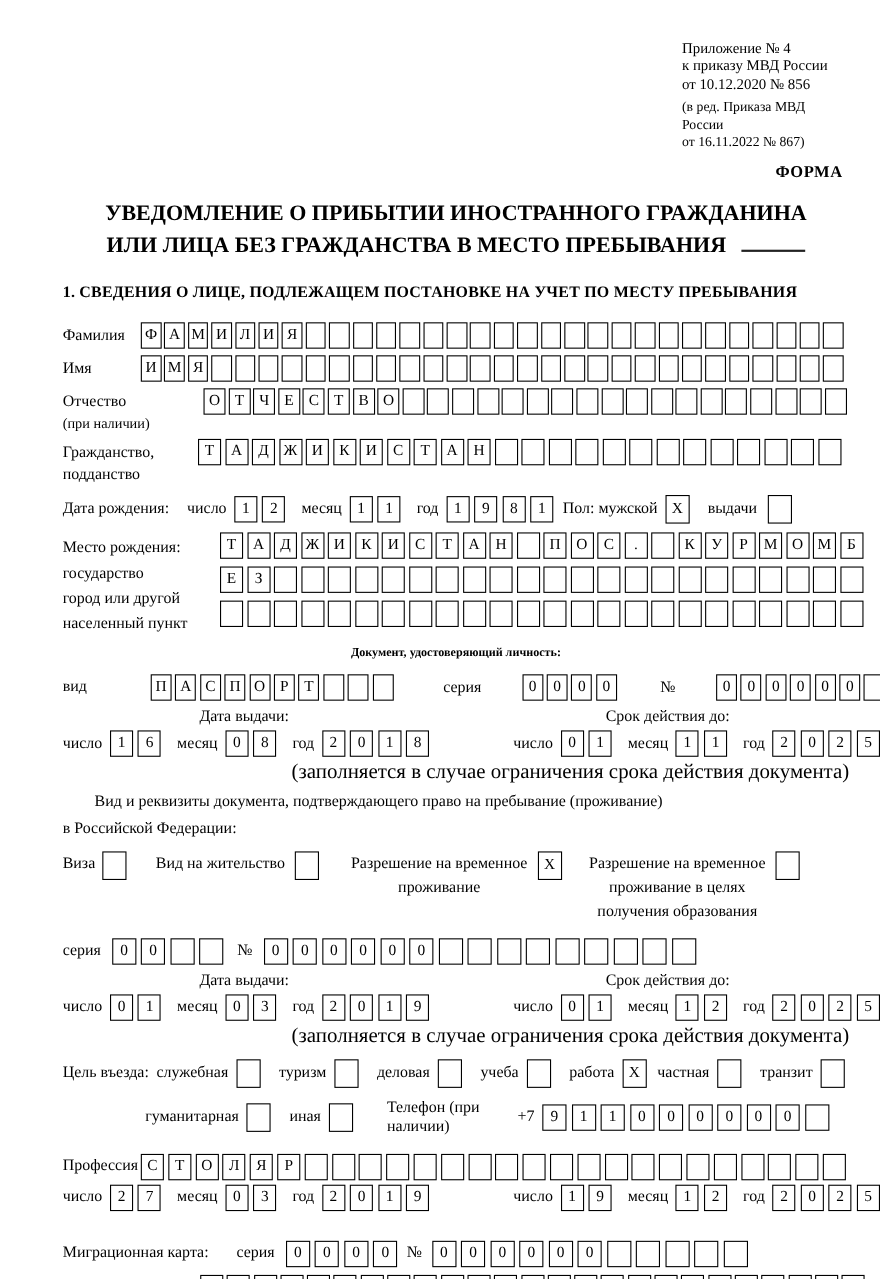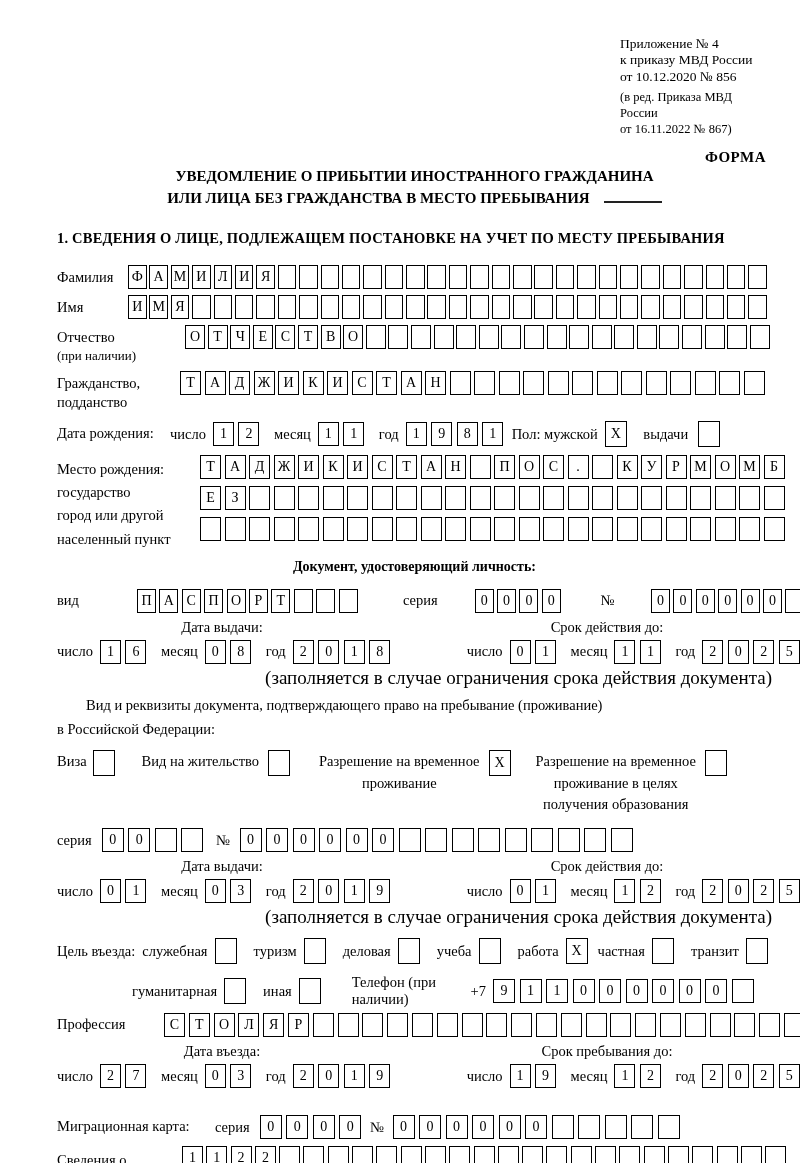--- a/index.html
+++ b/index.html
@@ -9,21 +9,21 @@
     font-family:"Liberation Serif","DejaVu Serif",serif;
     color:#000; font-size:14.5px;
   }
   .page { padding:36px 28px 0 57px; }
 
   
   .hdr-block { margin-left:563px; line-height:1.22; font-size:13.5px; }
   .hdr-block .rev { font-size:12.5px; margin-top:5px; line-height:1.25; }
   .forma { text-align:right; font-weight:bold; font-size:15px; margin:12px 6px 0 0; letter-spacing:.5px; }
 
-  .title { text-align:center; font-weight:bold; font-size:15px; line-height:1.45; }
+  .title { text-align:center; font-weight:bold; font-size:20px; line-height:1.45; margin-top:14px; }
   .blank-line { display:inline-block; width:58px; border-bottom:2px solid #222; height:14px; margin-left:14px; }
   .sec-heading { font-weight:bold; font-size:14.5px; margin-top:20px; letter-spacing:.2px; }
 
   
   .row { display:flex; align-items:flex-start; margin-top:6px; }
   .row.center-v { align-items:center; }
   .lbl { line-height:1.35; padding-top:3px; flex:none; }
   .cells { display:flex; flex:none; }
   .cell {
     width:18.5px; height:24px; flex:none;
@@ -39,21 +39,21 @@
   .cells.g5 .cell { width:22px; margin-right:4.5px; } 
   .cells.g6 .cell { width:21px; margin-right:3.8px; } 
   .cells.g7 .cell { width:21px; margin-right:3.3px; } 
   .cells.cbx .cell { width:22px; height:26px; }       
 
   .stack { display:flex; flex-direction:column; }
   .stack .cells { margin-top:7px; }
   .stack .cells:first-child { margin-top:0; }
 
   .mini-note { font-size:13px; }
-  .doc-heading { text-align:center; font-weight:bold; font-size:14px; margin-top:8px; }
+  .doc-heading { text-align:center; font-weight:bold; font-size:11px; margin-top:8px; }
 
   .two-col-head { display:flex; margin-top:6px; font-size:14.5px; }
   .two-col-head .h-left { width:330px; text-align:center; }
   .two-col-head .h-right { width:330px; text-align:center; margin-left:55px; }
   .date-pair { display:flex; align-items:center; margin-top:4px; }
   .date-grp { display:flex; align-items:center; }
   .date-grp .t { margin-right:7px; }
   .date-grp .t2 { margin:0 7px 0 10px; }
   .right-note { text-align:right; font-size:19px; margin-top:3px; }
 
@@ -596,21 +596,21 @@
         <span class="cell">0</span>
         <span class="cell">0</span>
         <span class="cell">0</span>
         <span class="cell">0</span>
         <span class="cell">0</span>
         <span class="cell">0</span>
         <span class="cell"></span>
       </span>
   </div>
 
-  <div class="row center-v" style="margin-top:5px;gap:36px;">
+  <div class="row center-v" style="margin-top:16px;">
     <div class="lbl" style="width:71px;padding-top:0;">Профессия</div>
     <div class="cells g6">
         <span class="cell">С</span>
         <span class="cell">Т</span>
         <span class="cell">О</span>
         <span class="cell">Л</span>
         <span class="cell">Я</span>
         <span class="cell">Р</span>
         <span class="cell"></span>
         <span class="cell"></span>
@@ -628,24 +628,20 @@
         <span class="cell"></span>
         <span class="cell"></span>
         <span class="cell"></span>
         <span class="cell"></span>
         <span class="cell"></span>
         <span class="cell"></span>
         <span class="cell"></span>
       </div>
   </div>
 
-  <div class="two-col-head">
-    <div class="h-left">Дата въезда:</div>
-    <div class="h-right">Срок пребывания до:</div>
-  </div>
   <div class="date-pair">
     <div class="date-grp">
       <span class="t">число</span>
       <span class="cells g4">
           <span class="cell">2</span>
           <span class="cell">7</span>
         </span>
       <span class="t t2">месяц</span>
       <span class="cells g4">
           <span class="cell">0</span>

